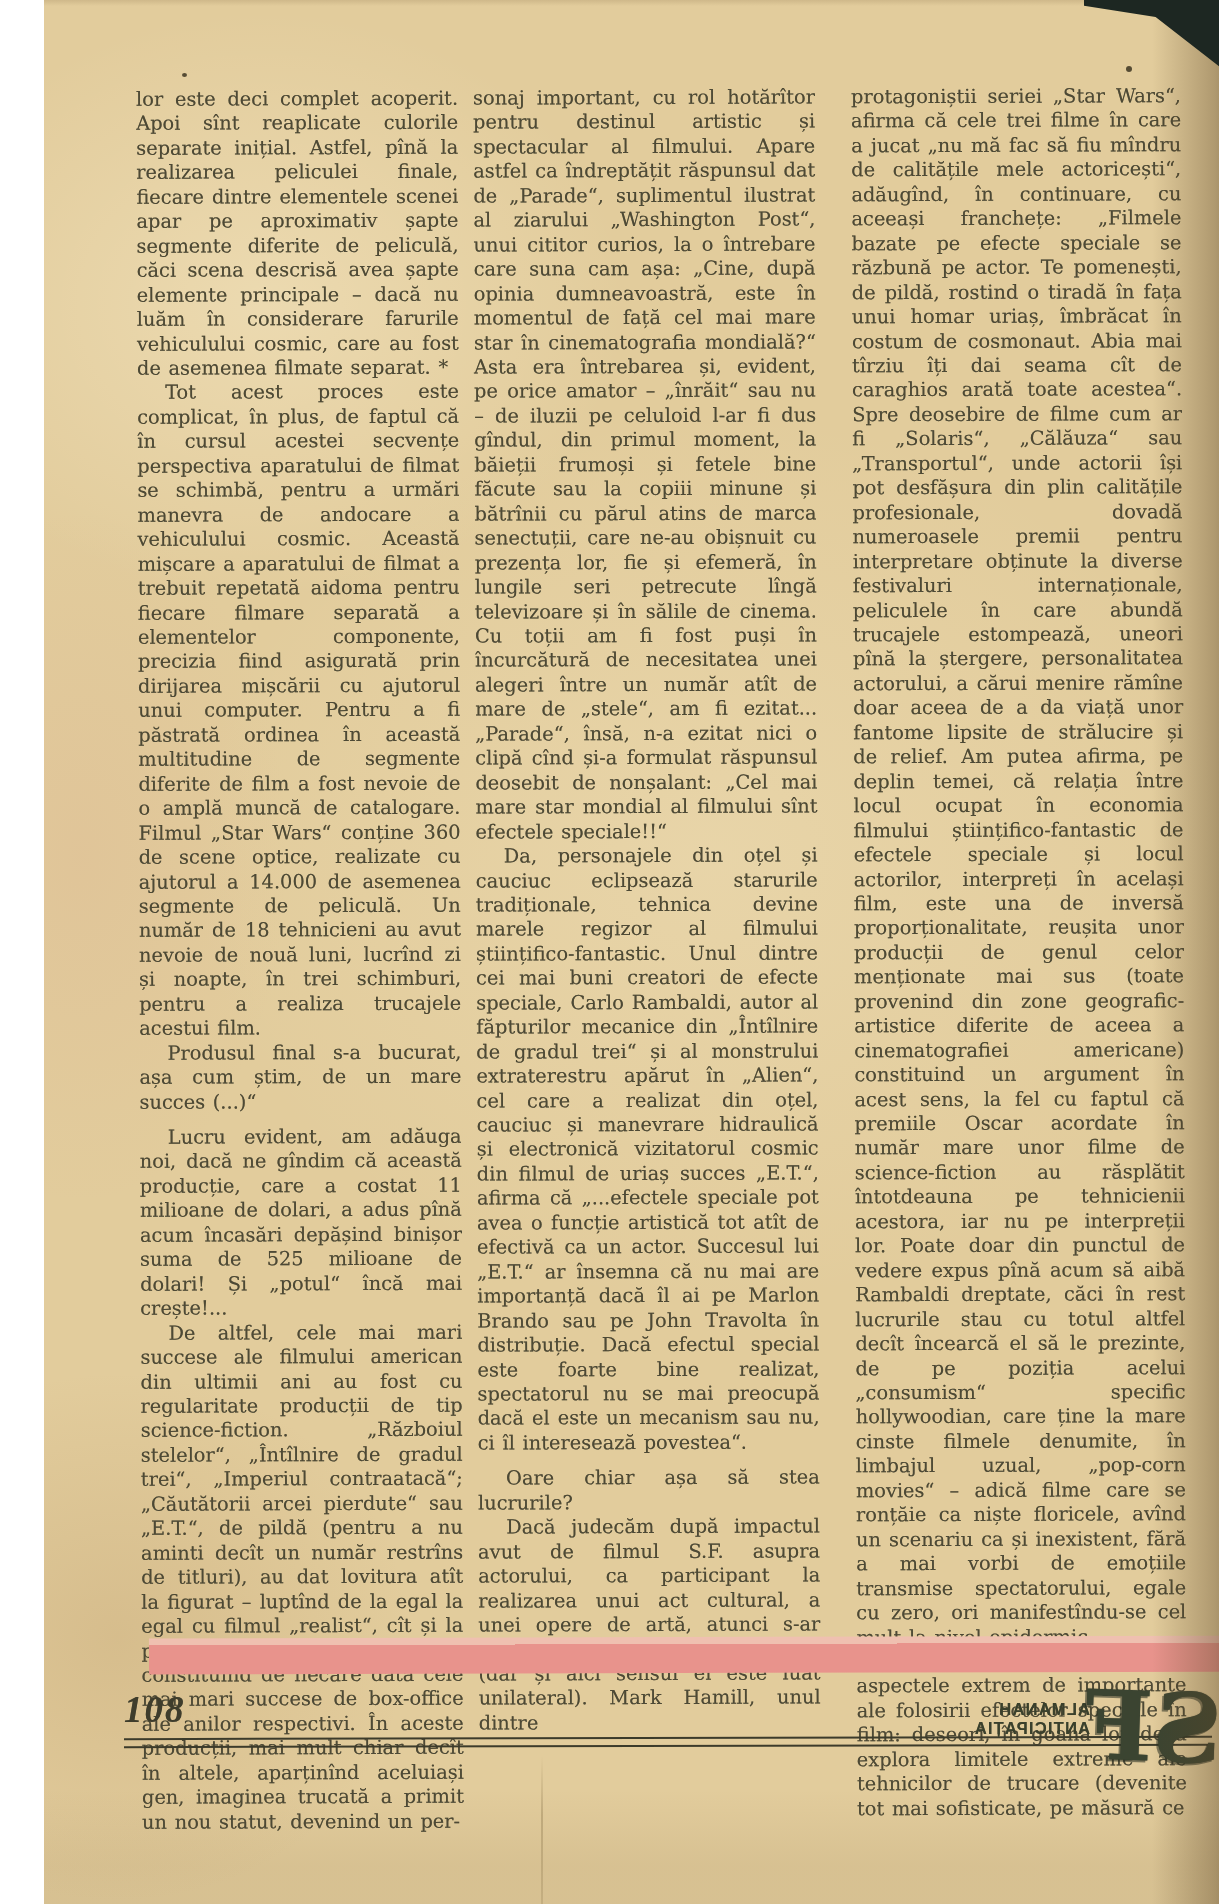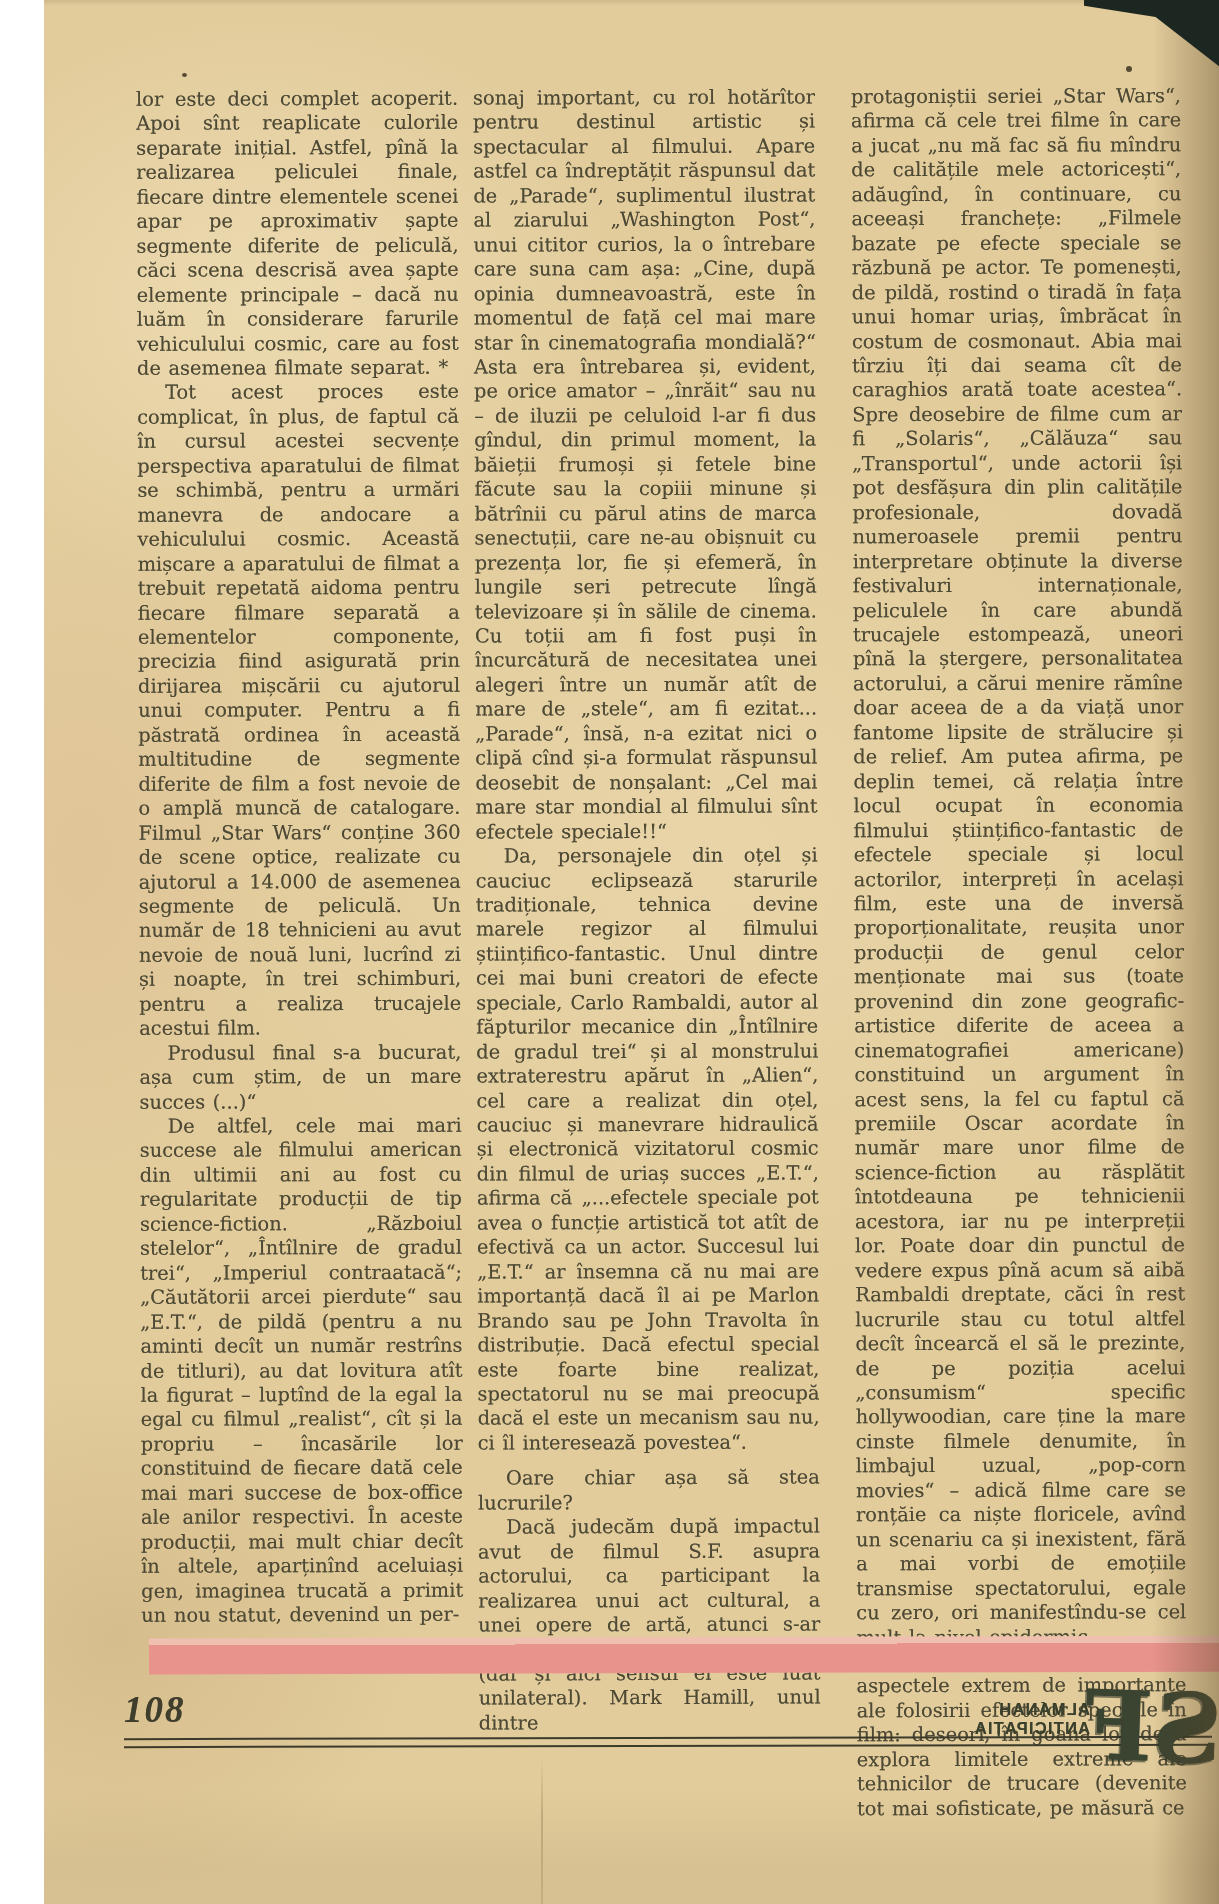--- a/index.html
+++ b/index.html
@@ -100,20 +100,21 @@
 </head>
 <body>
 
 <div id="page">
 
   <div id="content">
     <div class="col" id="col1">
         <p class="para">lor este deci complet acoperit. Apoi sînt reaplicate culorile separate inițial. Astfel, pînă la realizarea peliculei finale, fiecare dintre elementele scenei apar pe aproximativ șapte segmente diferite de peliculă, căci scena descrisă avea șapte elemente principale – dacă nu luăm în considerare farurile vehiculului cosmic, care au fost de asemenea filmate separat. *</p>
         <p class="para indent">Tot acest proces este complicat, în plus, de faptul că în cursul acestei secvențe perspectiva aparatului de filmat se schimbă, pentru a urmări manevra de andocare a vehiculului cosmic. Această mișcare a aparatului de filmat a trebuit repetată aidoma pentru fiecare filmare separată a elementelor componente, precizia fiind asigurată prin dirijarea mișcării cu ajutorul unui computer. Pentru a fi păstrată ordinea în această multitudine de segmente diferite de film a fost nevoie de o amplă muncă de catalogare. Filmul „Star Wars“ conține 360 de scene optice, realizate cu ajutorul a 14.000 de asemenea segmente de peliculă. Un număr de 18 tehnicieni au avut nevoie de nouă luni, lucrînd zi și noapte, în trei schimburi, pentru a realiza trucajele acestui film.</p>
         <p class="para indent">Produsul final s-a bucurat, așa cum știm, de un mare succes (...)“</p>
+        <p class="para indent space">Lucru evident, am adăuga noi, dacă ne gîndim că această producție, care a costat 11 milioane de dolari, a adus pînă acum încasări depășind binișor suma de 525 milioane de dolari! Și „potul“ încă mai crește!...</p>
         <p class="para indent">De altfel, cele mai mari succese ale filmului american din ultimii ani au fost cu regularitate producții de tip science-fiction. „Războiul stelelor“, „Întîlnire de gradul trei“, „Imperiul contraatacă“; „Căutătorii arcei pierdute“ sau „E.T.“, de pildă (pentru a nu aminti decît un număr restrîns de titluri), au dat lovitura atît la figurat – luptînd de la egal la egal cu filmul „realist“, cît și la propriu – încasările lor constituind de fiecare dată cele mai mari succese de box-office ale anilor respectivi. În aceste producții, mai mult chiar decît în altele, aparținînd aceluiași gen, imaginea trucată a primit un nou statut, devenind un per-</p>
       </div>
     <div class="col" id="col2">
         <p class="para">sonaj important, cu rol hotărîtor pentru destinul artistic și spectacular al filmului. Apare astfel ca îndreptățit răspunsul dat de „Parade“, suplimentul ilustrat al ziarului „Washington Post“, unui cititor curios, la o întrebare care suna cam așa: „Cine, după opinia dumneavoastră, este în momentul de față cel mai mare star în cinematografia mondială?“ Asta era întrebarea și, evident, pe orice amator – „înrăit“ sau nu – de iluzii pe celuloid l-ar fi dus gîndul, din primul moment, la băieții frumoși și fetele bine făcute sau la copiii minune și bătrînii cu părul atins de marca senectuții, care ne-au obișnuit cu prezența lor, fie și efemeră, în lungile seri petrecute lîngă televizoare și în sălile de cinema. Cu toții am fi fost puși în încurcătură de necesitatea unei alegeri între un număr atît de mare de „stele“, am fi ezitat... „Parade“, însă, n-a ezitat nici o clipă cînd și-a formulat răspunsul deosebit de nonșalant: „Cel mai mare star mondial al filmului sînt efectele speciale!!“</p>
         <p class="para indent">Da, personajele din oțel și cauciuc eclipsează starurile tradiționale, tehnica devine marele regizor al filmului științifico-fantastic. Unul dintre cei mai buni creatori de efecte speciale, Carlo Rambaldi, autor al făpturilor mecanice din „Întîlnire de gradul trei“ și al monstrului extraterestru apărut în „Alien“, cel care a realizat din oțel, cauciuc și manevrare hidraulică și electronică vizitatorul cosmic din filmul de uriaș succes „E.T.“, afirma că „...efectele speciale pot avea o funcție artistică tot atît de efectivă ca un actor. Succesul lui „E.T.“ ar însemna că nu mai are importanță dacă îl ai pe Marlon Brando sau pe John Travolta în distribuție. Dacă efectul special este foarte bine realizat, spectatorul nu se mai preocupă dacă el este un mecanism sau nu, ci îl interesează povestea“.</p>
         <p class="para indent space">Oare chiar așa să stea lucrurile?</p>
         <p class="para indent">Dacă judecăm după impactul avut de filmul S.F. asupra actorului, ca participant la realizarea unui act cultural, a unei opere de artă, atunci s-ar părea că afirmația este corectă (dar și aici sensul ei este luat unilateral). Mark Hamill, unul dintre</p>
       </div>
     <div class="col" id="col3">
         <p class="para">protagoniștii seriei „Star Wars“, afirma că cele trei filme în care a jucat „nu mă fac să fiu mîndru de calitățile mele actoricești“, adăugînd, în continuare, cu aceeași franchețe: „Filmele bazate pe efecte speciale se răzbună pe actor. Te pomenești, de pildă, rostind o tiradă în fața unui homar uriaș, îmbrăcat în costum de cosmonaut. Abia mai tîrziu îți dai seama cît de caraghios arată toate acestea“. Spre deosebire de filme cum ar fi „Solaris“, „Călăuza“ sau „Transportul“, unde actorii își pot desfășura din plin calitățile profesionale, dovadă numeroasele premii pentru interpretare obținute la diverse festivaluri internaționale, peliculele în care abundă trucajele estompează, uneori pînă la ștergere, personalitatea actorului, a cărui menire rămîne doar aceea de a da viață unor fantome lipsite de strălucire și de relief. Am putea afirma, pe deplin temei, că relația între locul ocupat în economia filmului științifico-fantastic de efectele speciale și locul actorilor, interpreți în același film, este una de inversă proporționalitate, reușita unor producții de genul celor menționate mai sus (toate provenind din zone geografic-artistice diferite de aceea a cinematografiei americane) constituind un argument în acest sens, la fel cu faptul că premiile Oscar acordate în număr mare unor filme de science-fiction au răsplătit întotdeauna pe tehnicienii acestora, iar nu pe interpreții lor. Poate doar din punctul de vedere expus pînă acum să aibă Rambaldi dreptate, căci în rest lucrurile stau cu totul altfel decît încearcă el să le prezinte, de pe poziția acelui „consumism“ specific hollywoodian, care ține la mare cinste filmele denumite, în limbajul uzual, „pop-corn movies“ – adică filme care se ronțăie ca niște floricele, avînd un scenariu ca și inexistent, fără a mai vorbi de emoțiile transmise spectatorului, egale cu zero, ori manifestîndu-se cel mult la nivel epidermic.</p>

